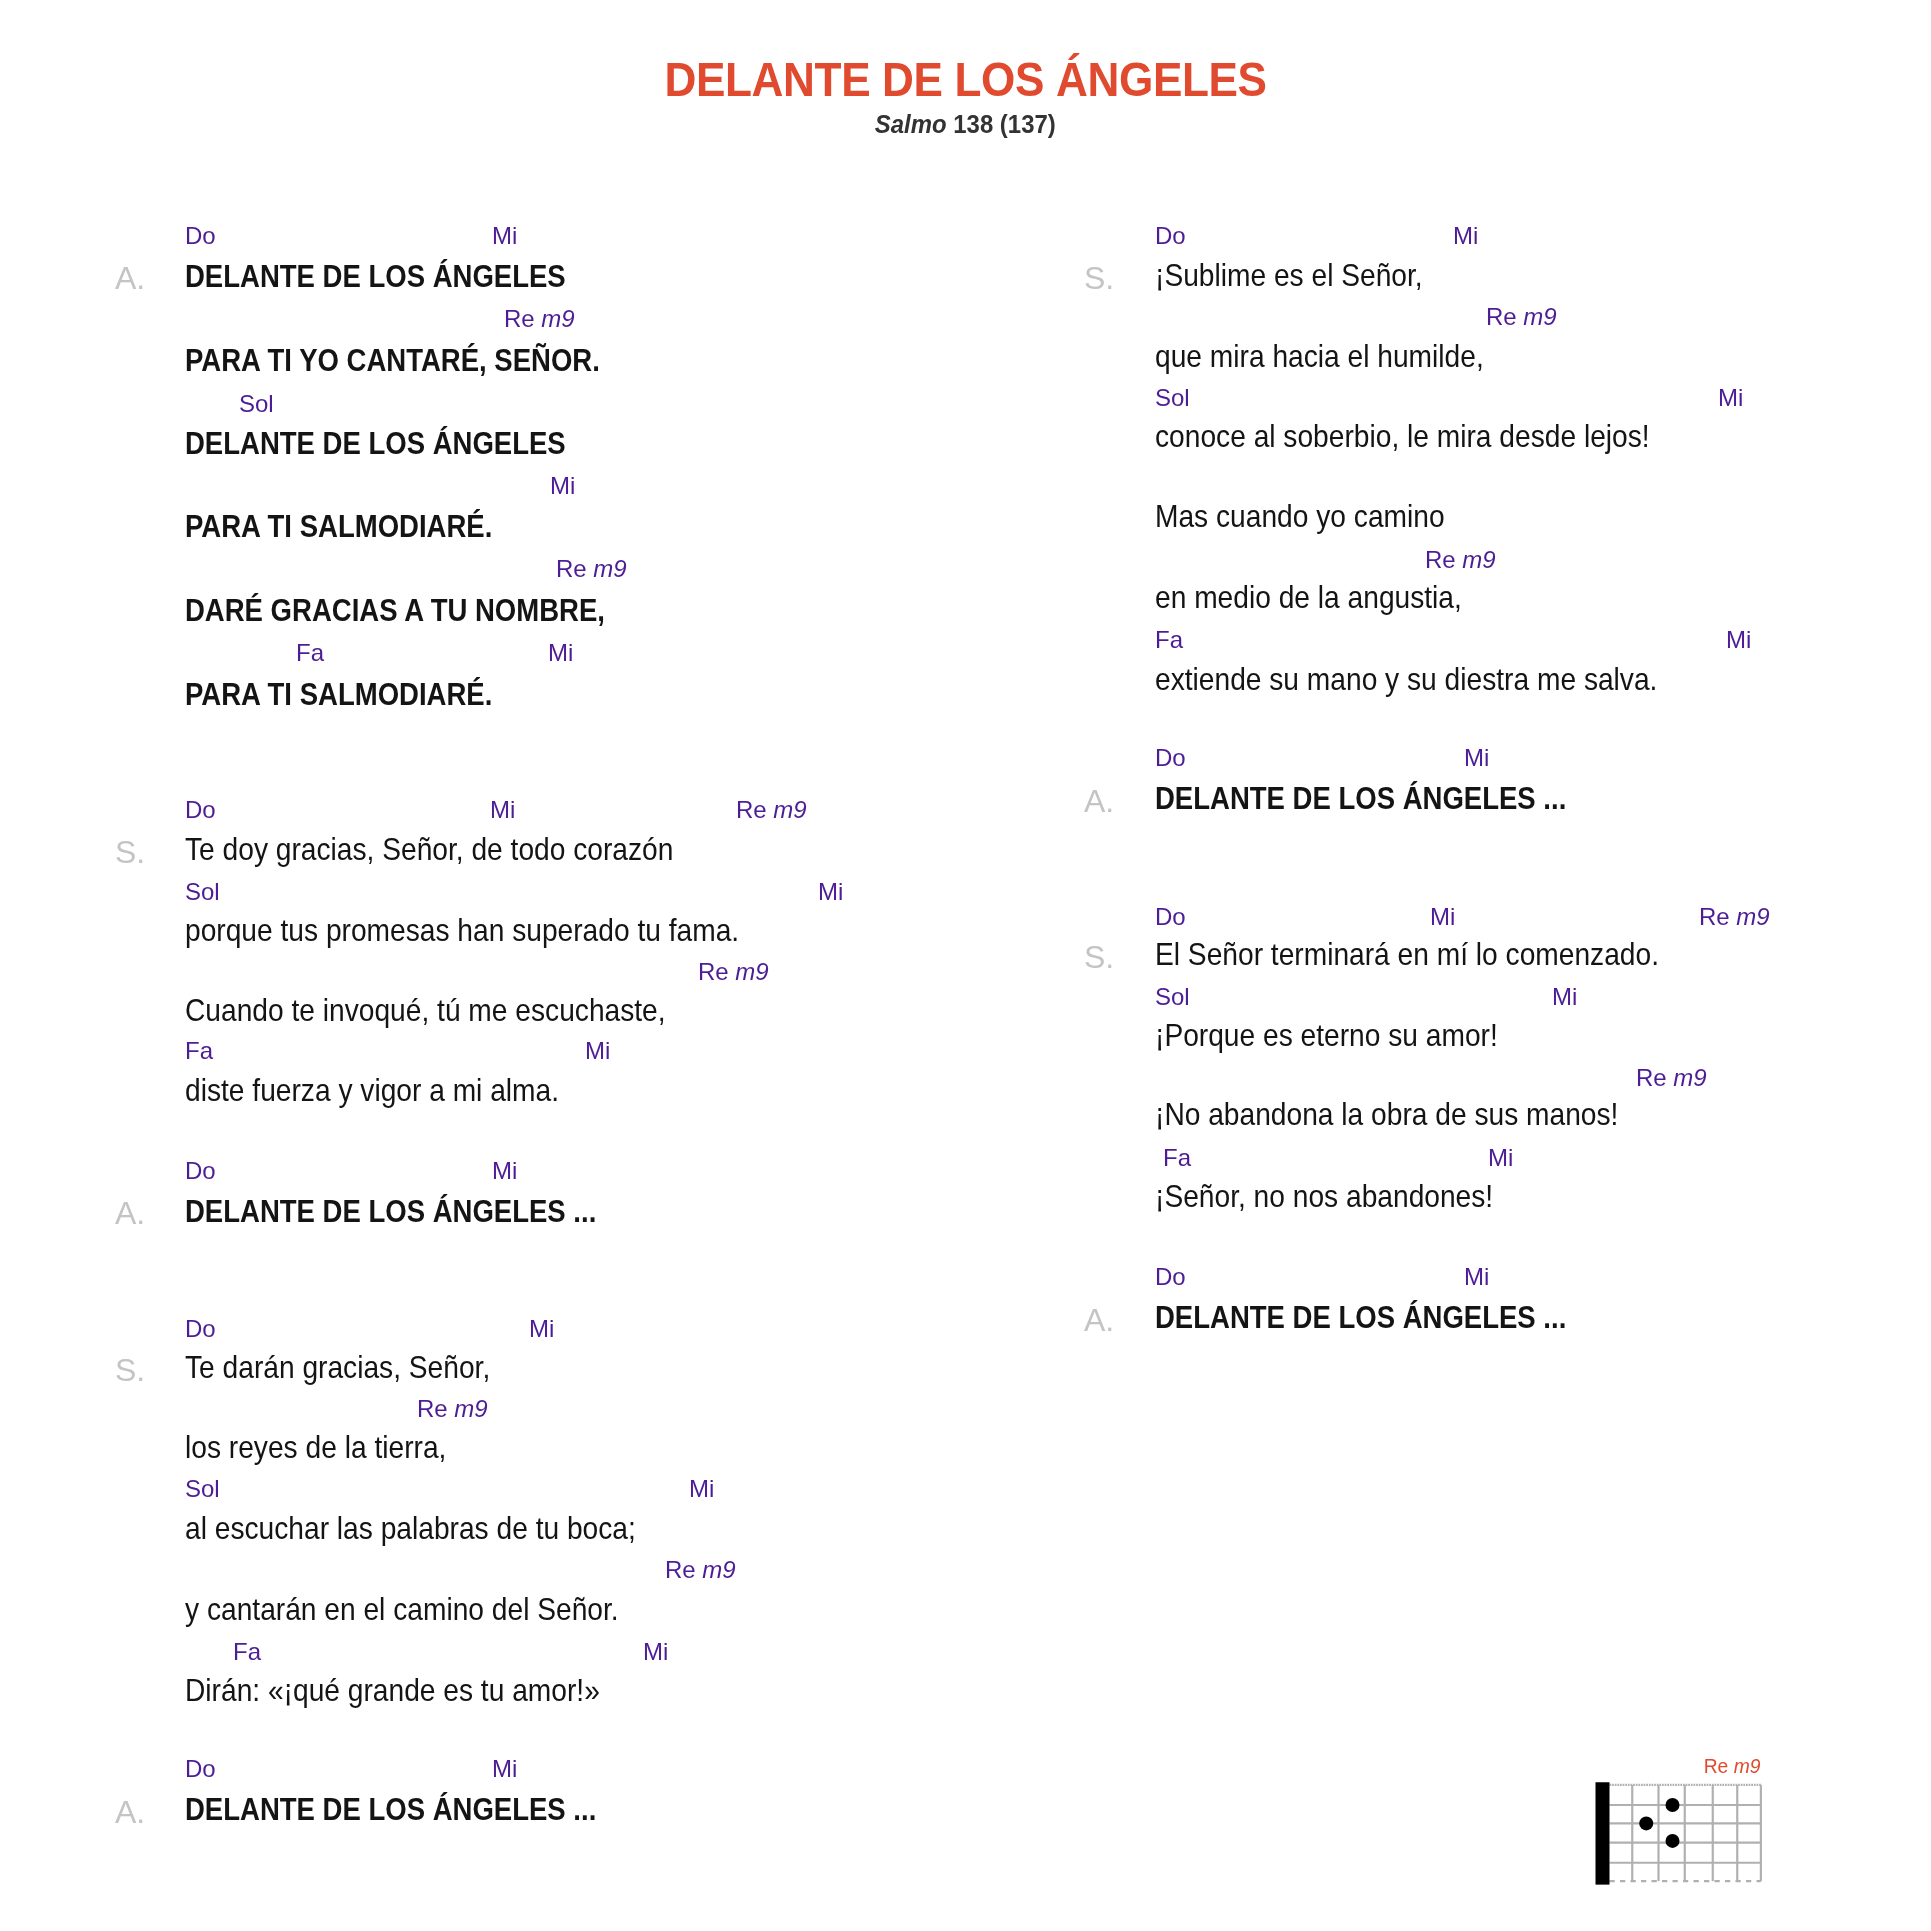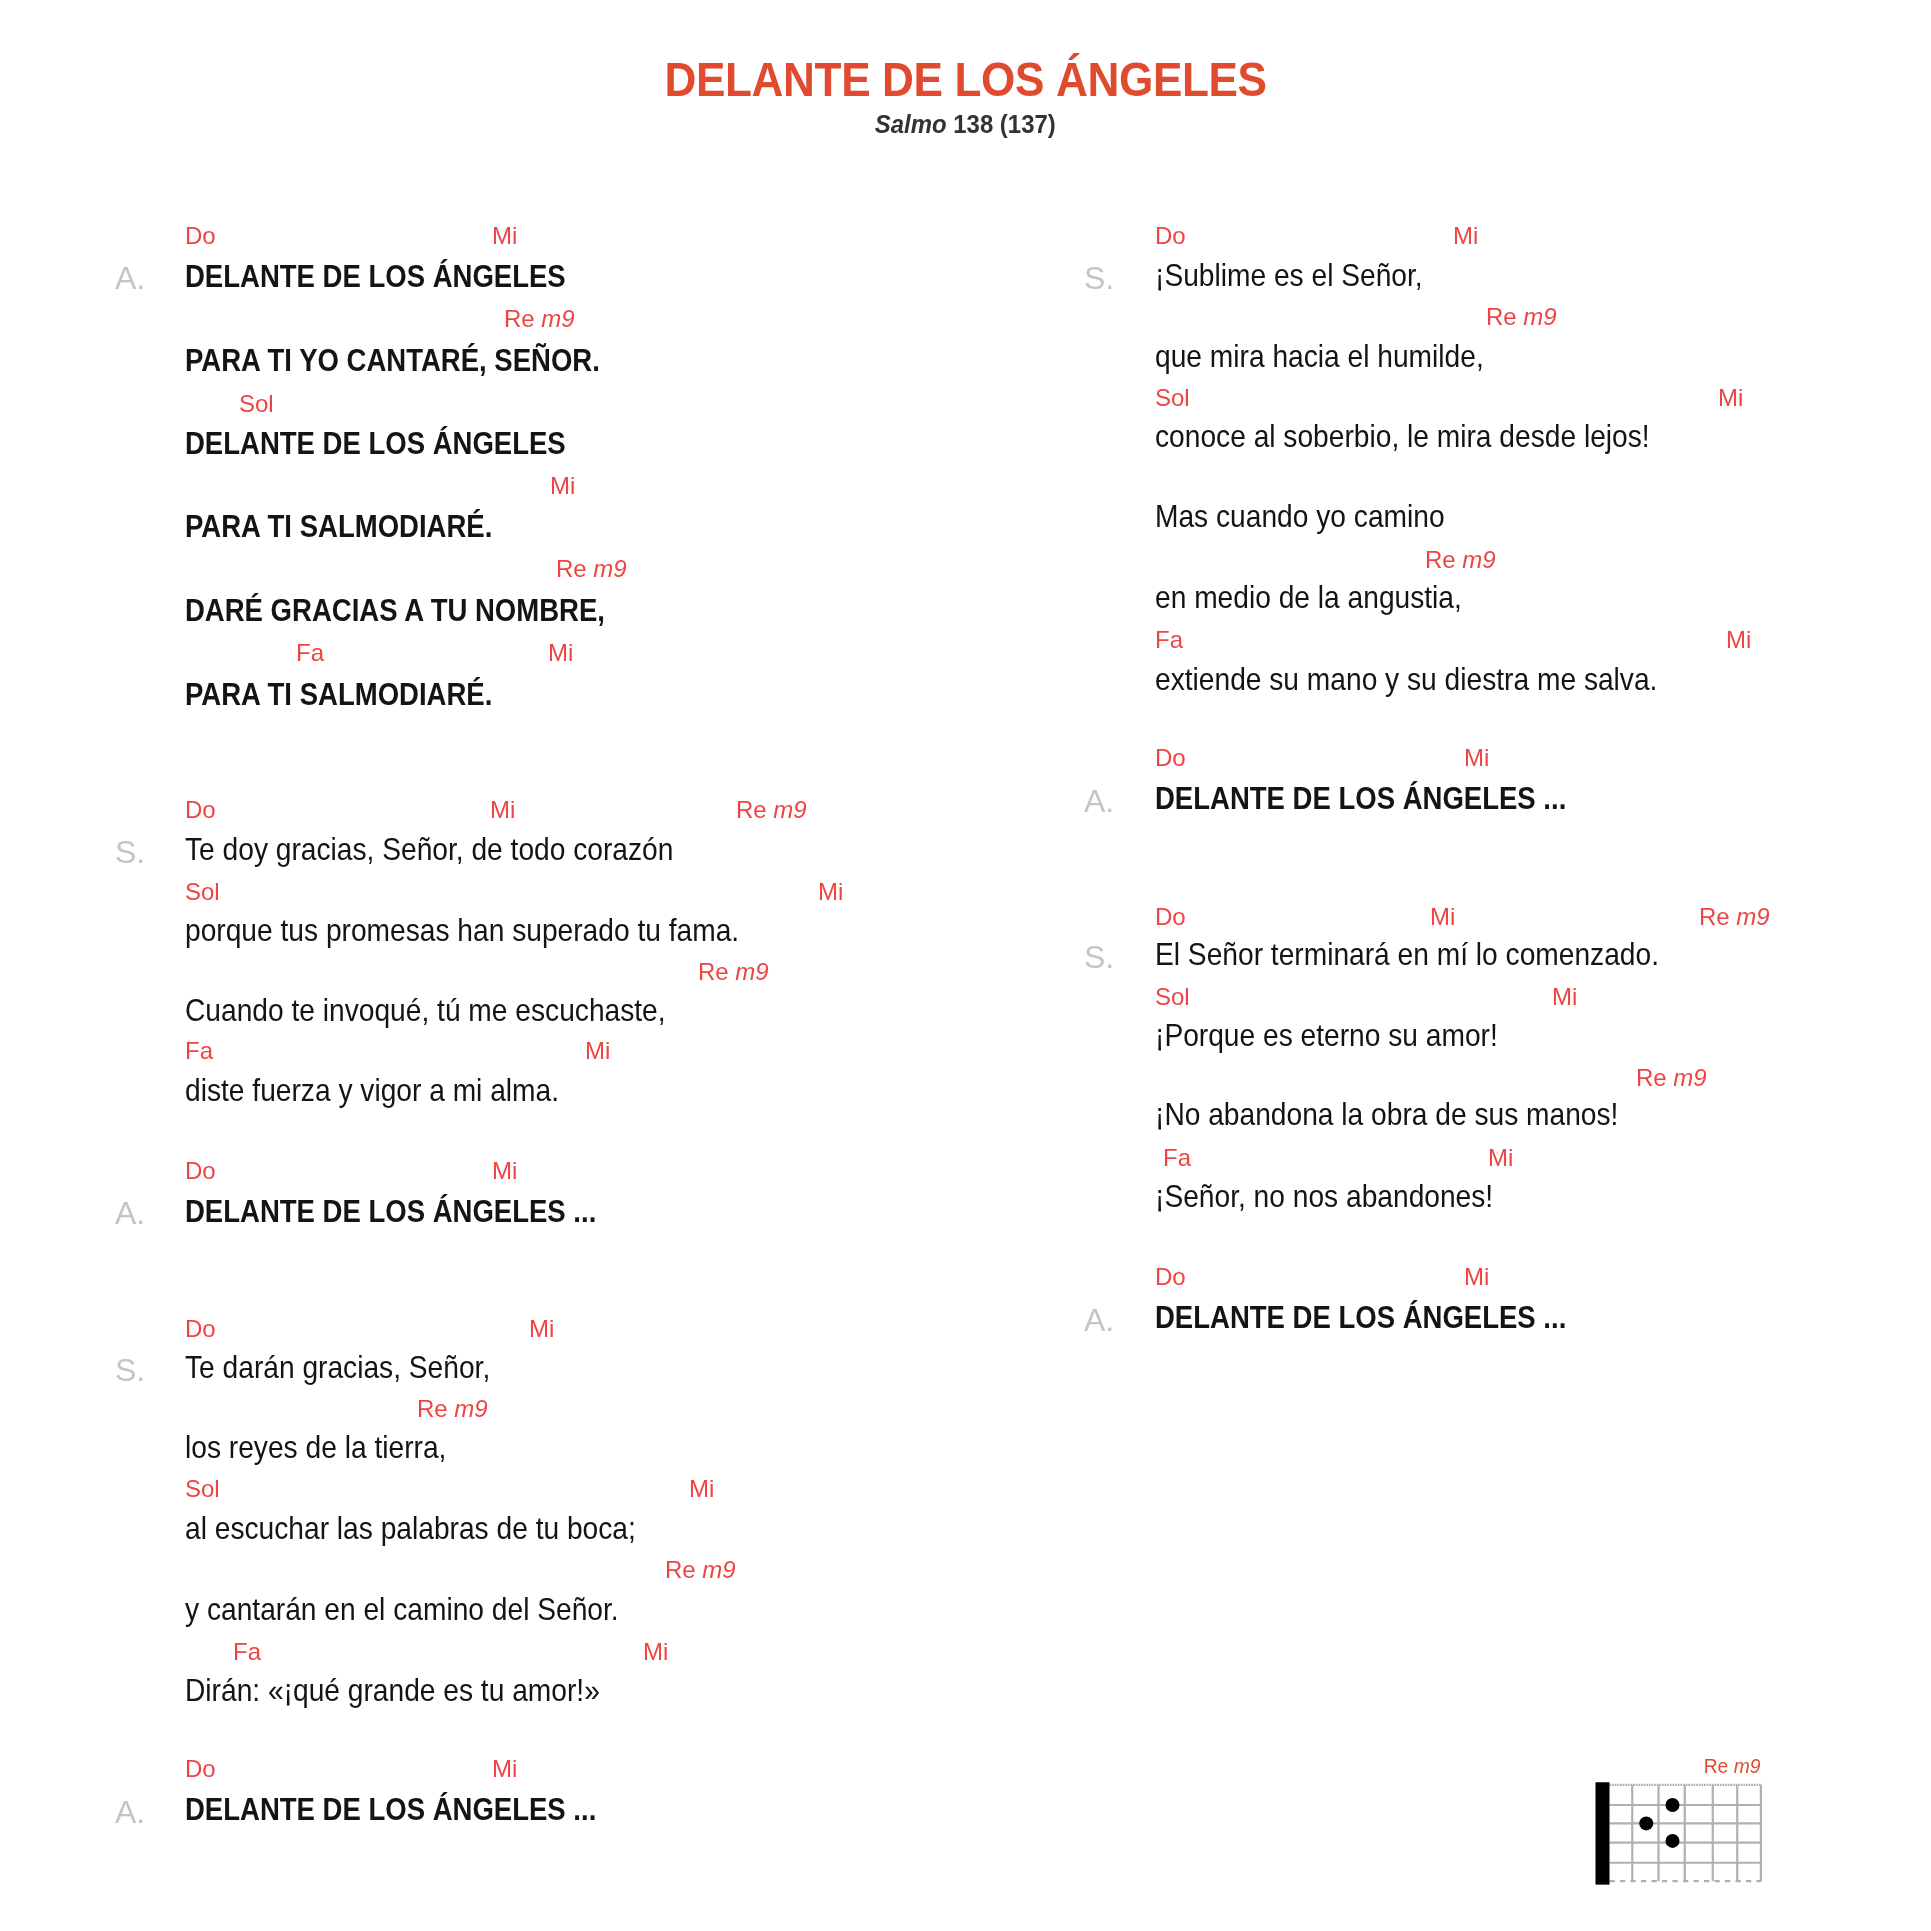--- a/index.html
+++ b/index.html
@@ -10,21 +10,21 @@
   .title span { display:inline-block; transform:scaleX(0.9); transform-origin:center; }
   .subtitle { position:absolute; left:0; width:1931px; top:109px; text-align:center;
               font-weight:bold; font-size:26px; color:#333333; }
   .subtitle span { display:inline-block; transform:scaleX(0.92); }
   .subtitle i { font-style:italic; }
   .line { position:absolute; white-space:nowrap; font-size:32px; line-height:1;
           transform-origin:left center; }
   .line.lyric { color:#141414; }
   .line.bold { font-weight:bold; }
   .label { position:absolute; font-size:32px; color:#c4c4c4; line-height:1; }
-  .chord { position:absolute; font-size:24px; color:#ef4444; line-height:1; white-space:nowrap; }
+  .chord { position:absolute; font-size:24px; color:#4c1d95; line-height:1; white-space:nowrap; }
   .chord i { font-style:italic; }
   .diagram { position:absolute; left:1595px; top:1756px; width:176px; height:140px; }
   .diagram-label { position:absolute; right:10.5px; top:0px; font-size:19.3px; color:#e04a2f; white-space:nowrap; }
   .diagram-label i { font-style:italic; }
 </style>
 </head>
 <body>
 
 <div>
   <div class="title"><span>DELANTE DE LOS ÁNGELES</span></div>

